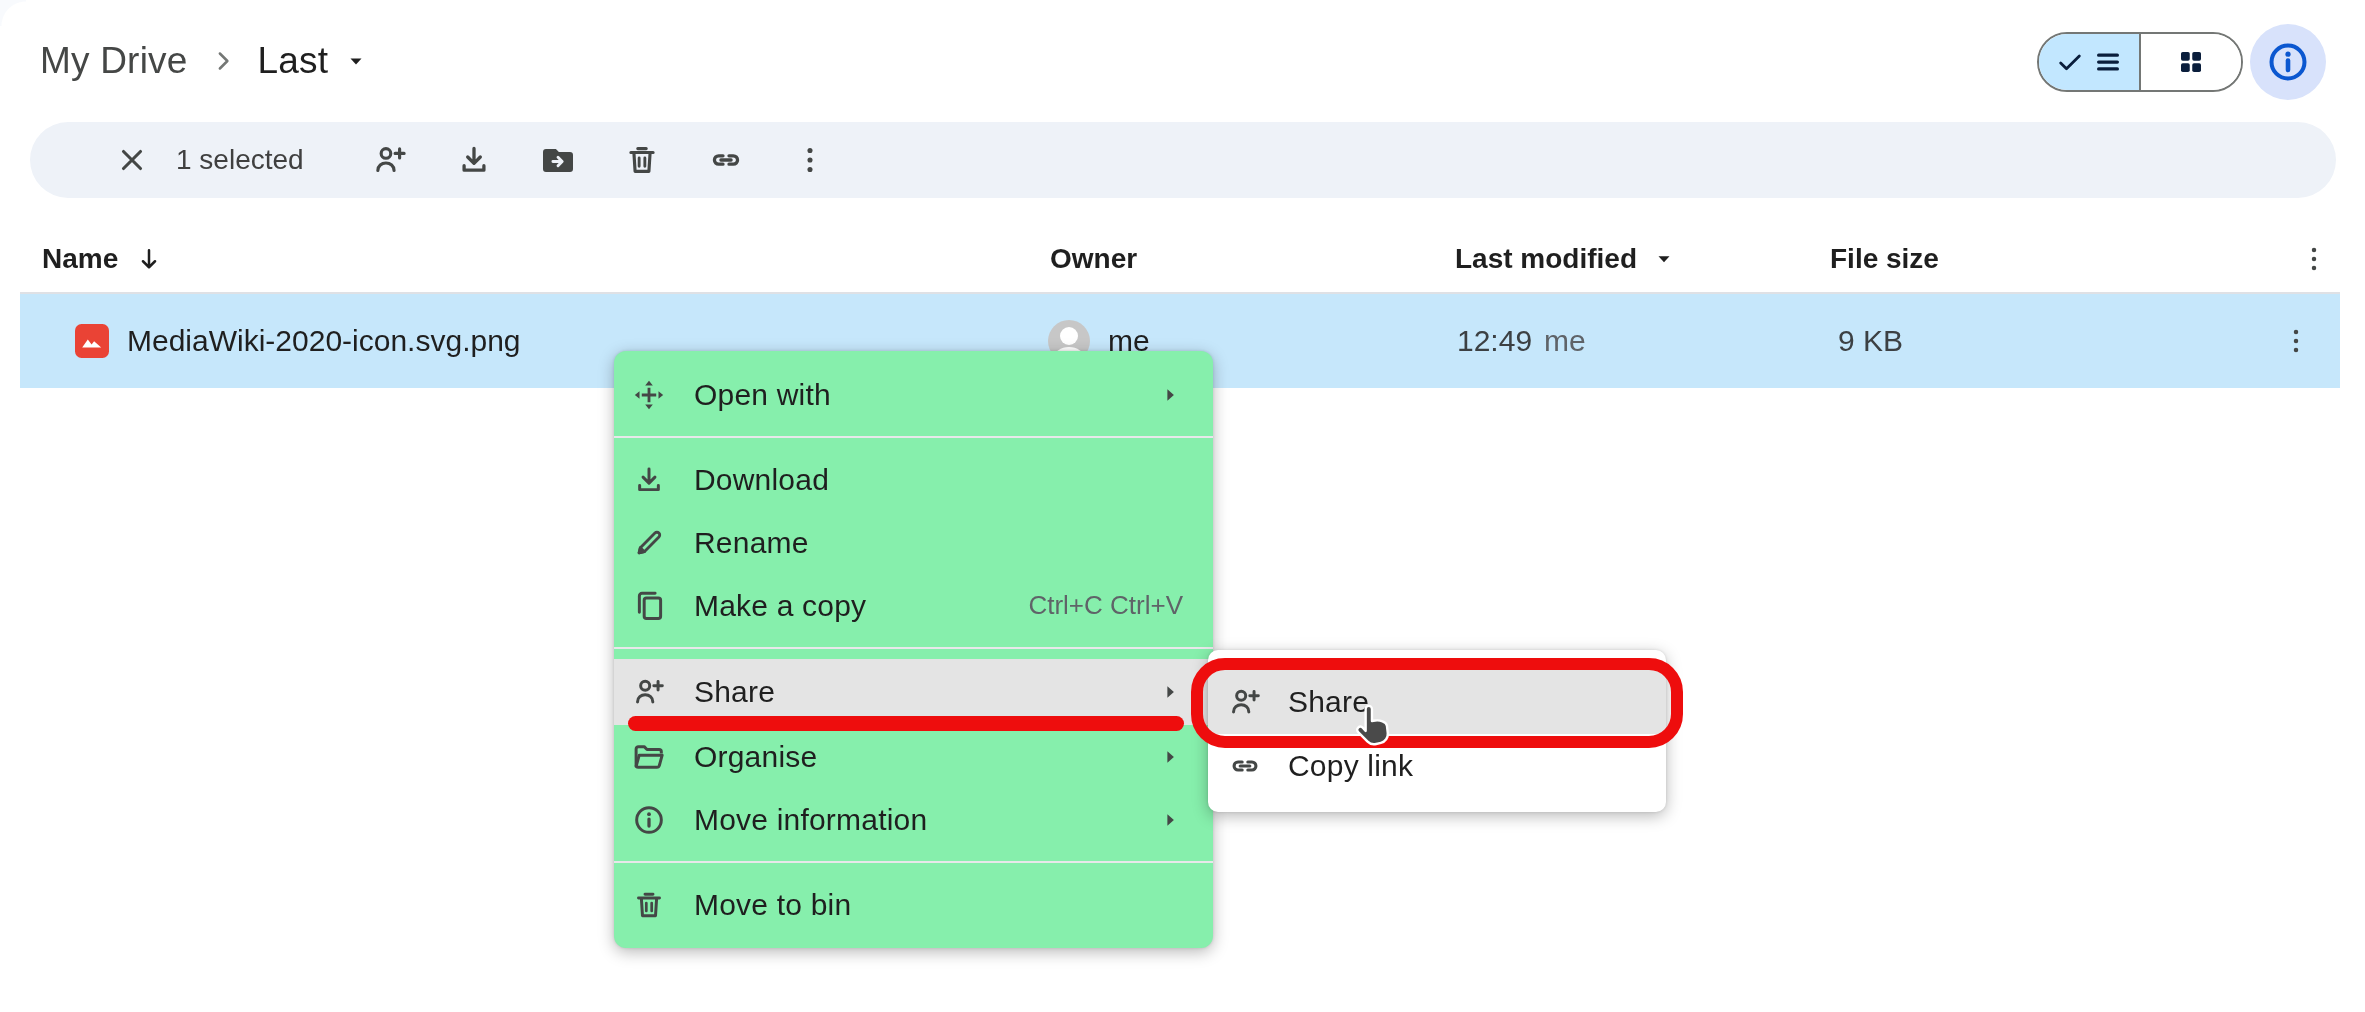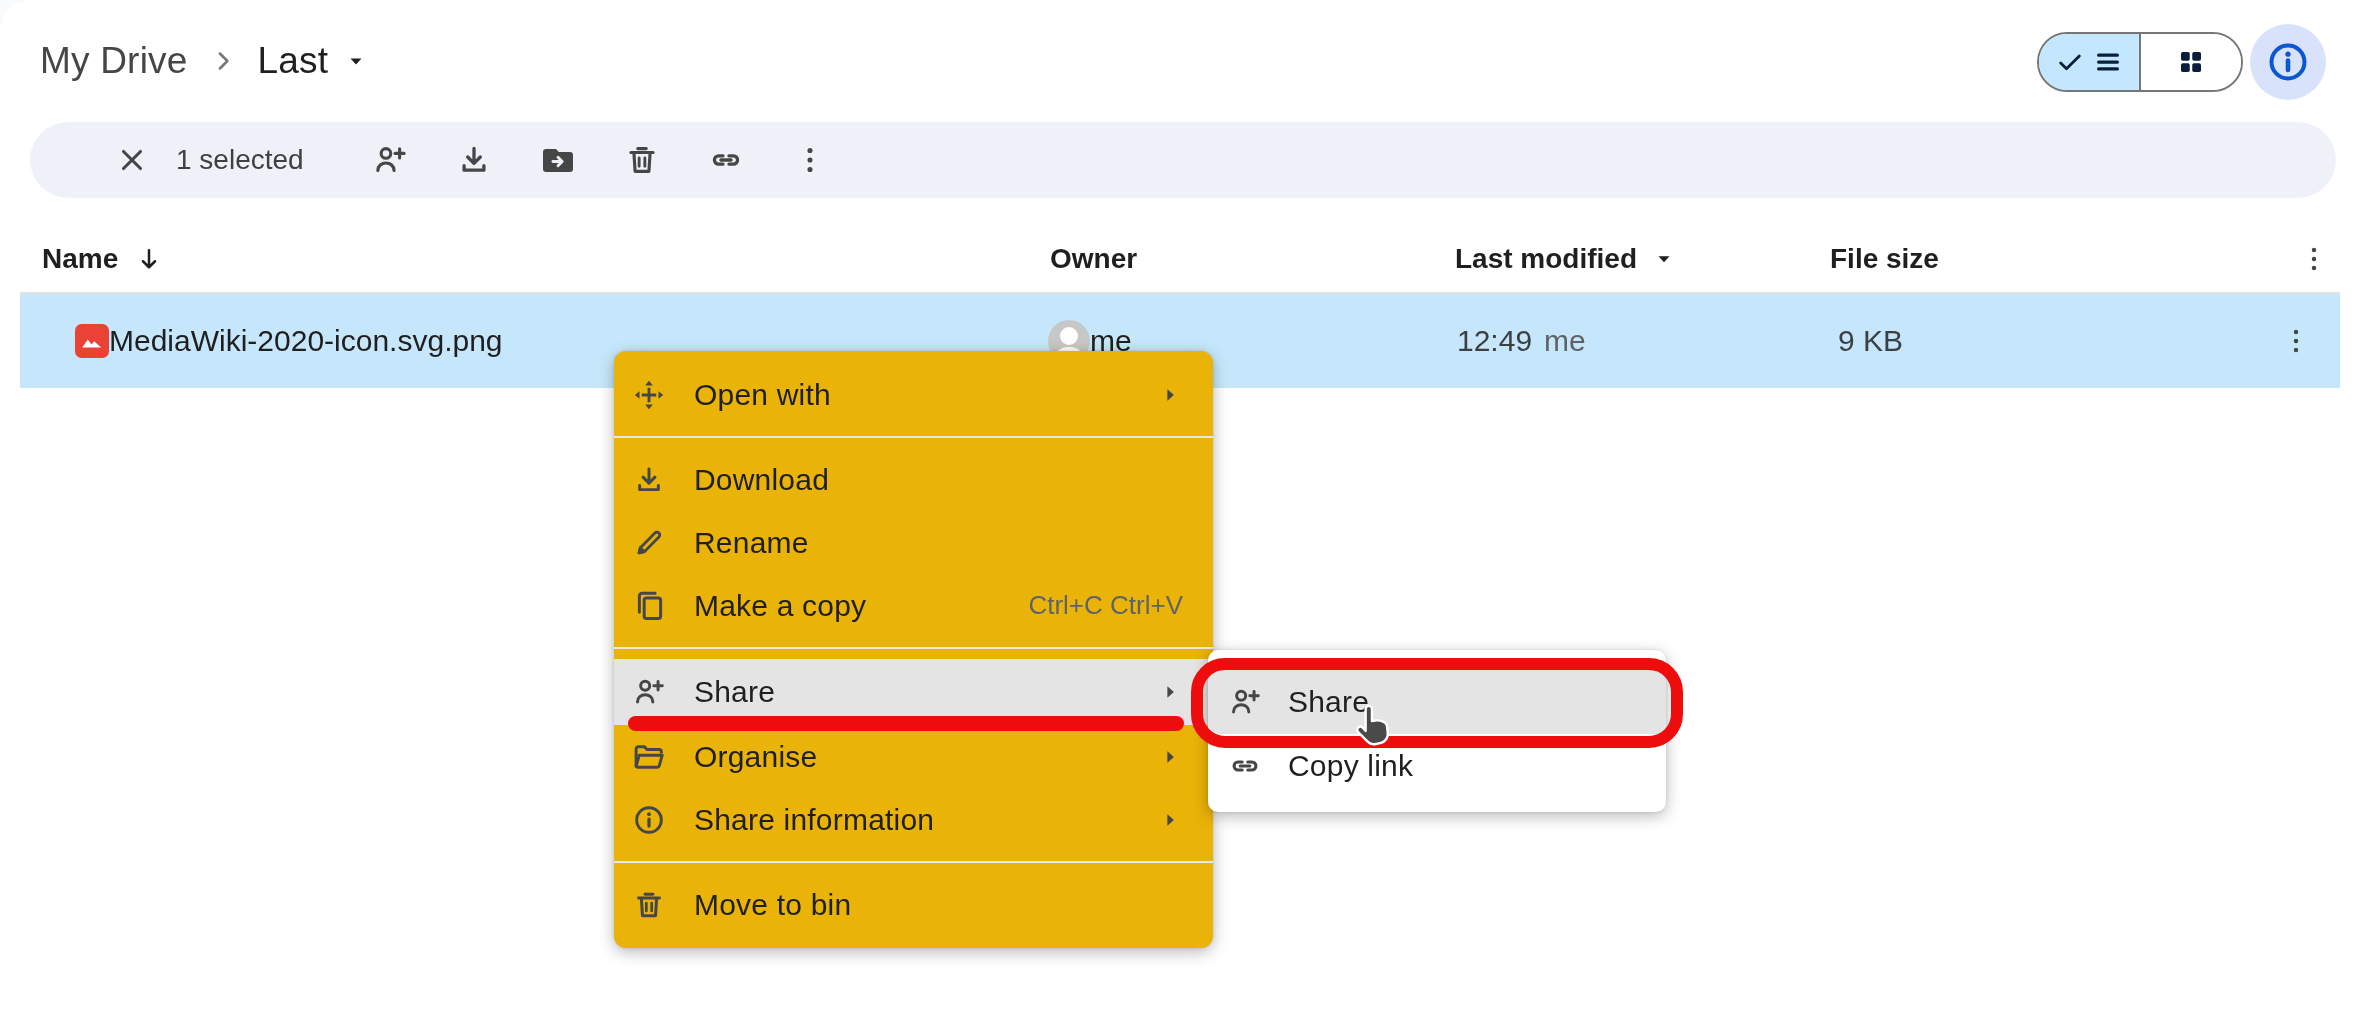--- a/index.html
+++ b/index.html
@@ -37,31 +37,31 @@
   .tb-btn { width:44px; height:44px; display:flex; align-items:center; justify-content:center; }
   .sel-count { font-size:28px; color:#404040; margin:0 28px 0 22px; white-space:nowrap; }
   .tb-group { display:flex; align-items:center; gap:40px; margin-left:36px; }
 
   
   .thead { left:20px; top:225px; width:2325px; height:68px; }
   .th { position:absolute; top:0; height:68px; display:flex; align-items:center; gap:16px;
     font-size:28px; font-weight:bold; color:#1f1f1f; }
   .head-rule { left:20px; top:292px; width:2320px; height:2px; background:#dfe1e5; }
   .file-row { left:20px; top:294px; width:2320px; height:94px; background:#c6e7fb; }
-  .cell { position:absolute; top:0; height:94px; display:flex; align-items:center; gap:0; font-size:30px; }
+  .cell { position:absolute; top:0; height:94px; display:flex; align-items:center; gap:18px; font-size:30px; }
   .fname { color:#1f1f1f; }
   .muted { color:#5f6368; }
   .time { color:#3c4043; }
   .avatar { width:42px; height:42px; border-radius:50%; background:#c7c7c7; position:relative; overflow:hidden; }
   .avatar .head { position:absolute; left:12px; top:7px; width:18px; height:18px; border-radius:50%; background:#fff; }
   .avatar .body { position:absolute; left:6px; top:27px; width:30px; height:22px; border-radius:50%; background:#fff; }
   .file-badge { width:34px; height:34px; }
 
   
-  .menu { left:614px; top:351px; width:599px; background:#eab308; border-radius:12px;
+  .menu { left:614px; top:351px; width:599px; background:#86efac; border-radius:12px;
     box-shadow:0 4px 16px rgba(0,0,0,.28), 0 0 3px rgba(0,0,0,.12); padding:12px 0; z-index:10; }
   .mi { height:63px; display:flex; align-items:center; padding:0 30px 0 18px; color:#1f1f1f; cursor:default; }
   .mi-icon { width:34px; color:#444746; margin-right:28px; flex:0 0 auto; }
   .mi-label { font-size:30px; letter-spacing:.2px; flex:1; white-space:nowrap; }
   .mi-shortcut { font-size:26px; color:#5f6368; white-space:nowrap; }
   .mi-chev { color:#444746; }
   .mi.highlight { height:66px; background:#e4e4e4; }
   .mdiv { height:2px; background:#e7e8ea; margin:10px 0; }
 
   
@@ -307,21 +307,21 @@
     </span>
   </div>
   <div class="mi">
     <span class="mi-icon">
       <svg width="34" height="34" viewBox="0 0 24 24" fill="none" stroke="currentColor" stroke-width="2.1">
           <circle cx="12" cy="12" r="8.7"></circle>
           <path d="M12 11.3v5" stroke-width="2.3" stroke-linecap="round"></path>
           <circle cx="12" cy="7.9" r="1.35" fill="currentColor" stroke="none"></circle>
         </svg>
     </span>
-    <span class="mi-label">Share information</span>
+    <span class="mi-label">Move information</span>
     <span class="mi-chev">
       <svg width="26" height="26" viewBox="0 0 24 24" fill="currentColor">
           <path d="M9.6 6.6v10.8L15.6 12z"></path>
         </svg>
     </span>
   </div>
   <div class="mdiv"></div>
   <div class="mi">
     <span class="mi-icon">
       <svg width="34" height="34" viewBox="0 0 24 24" fill="none" stroke="currentColor" stroke-width="2.1" stroke-linecap="round" stroke-linejoin="round">

